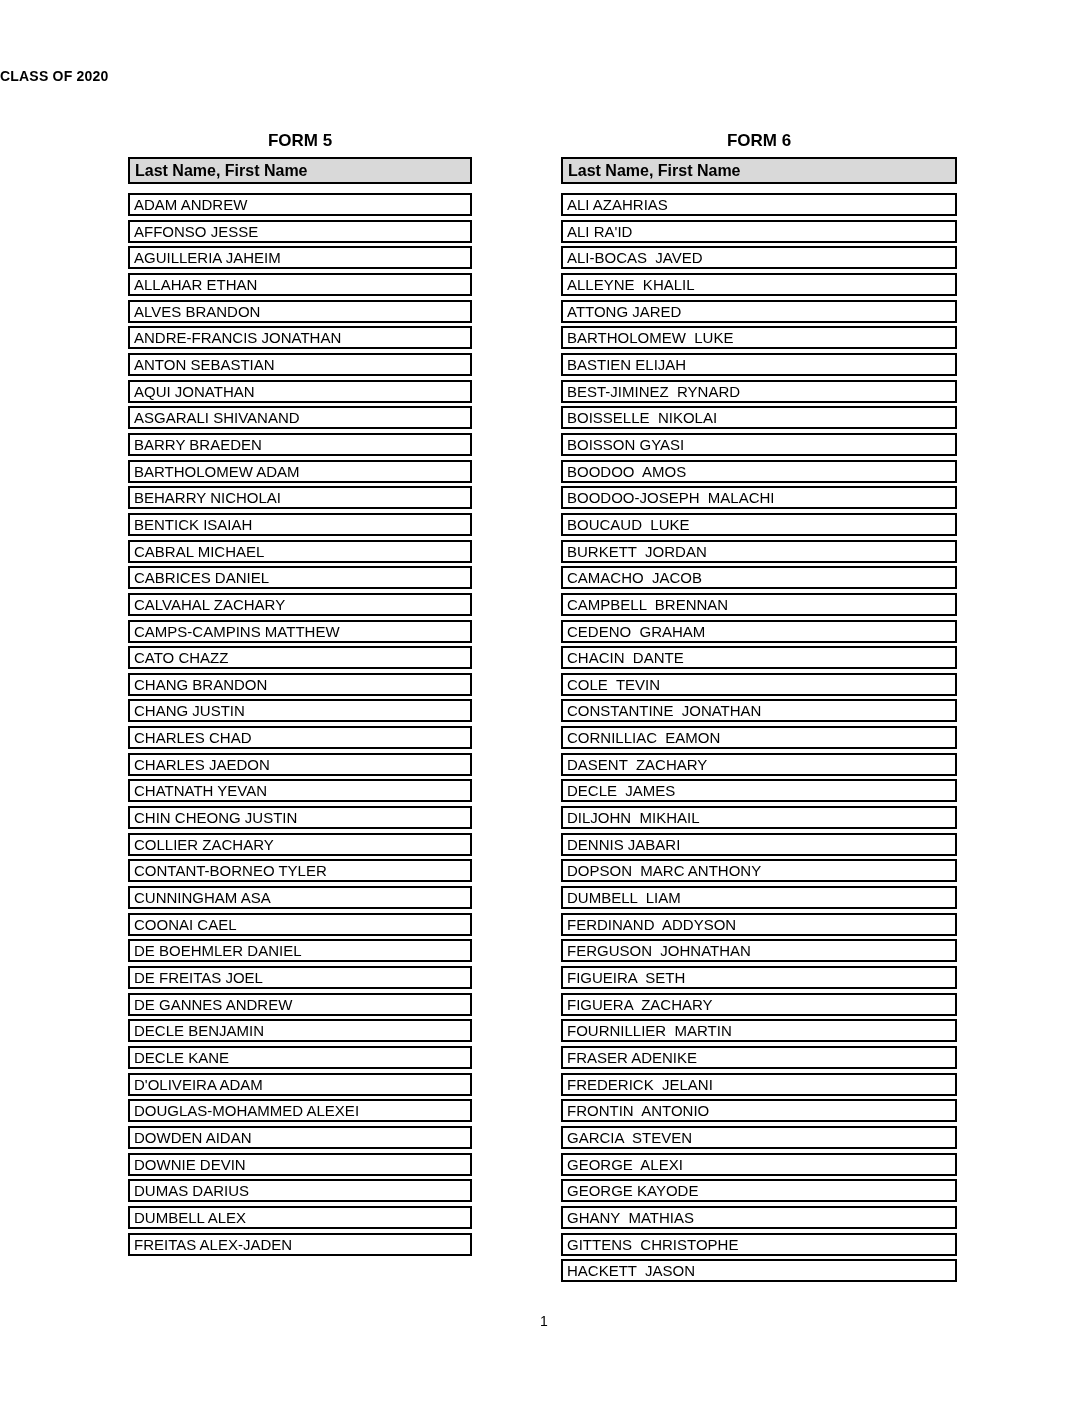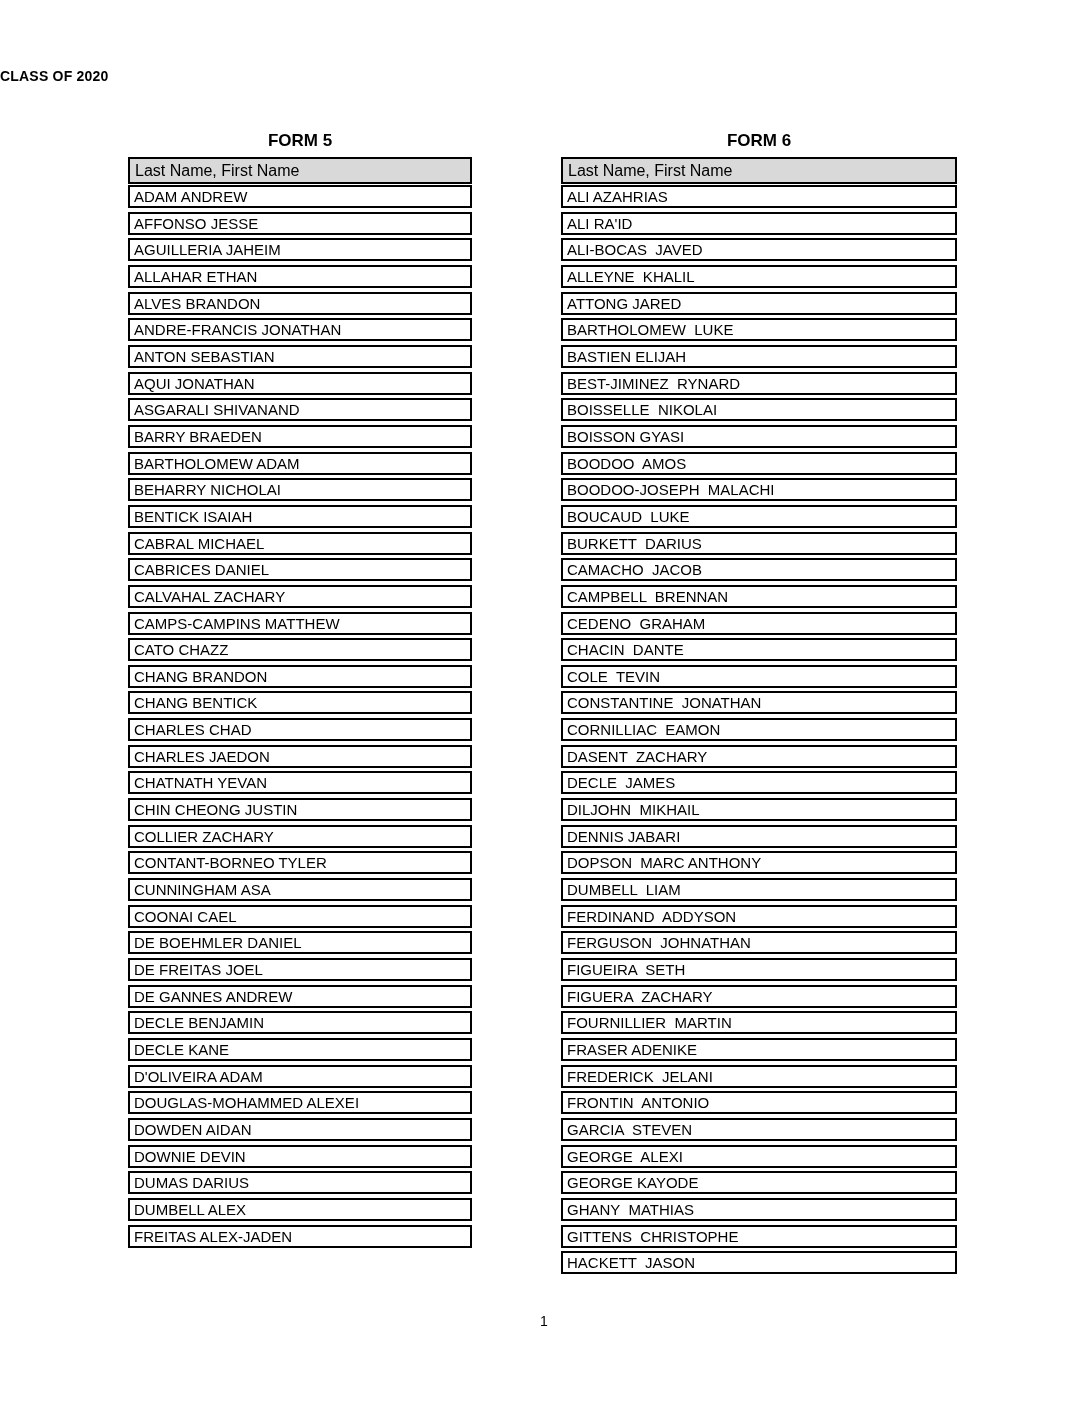--- a/index.html
+++ b/index.html
@@ -37,23 +37,24 @@
     margin-bottom: 5px;
   }
   .header-cell {
     box-sizing: border-box;
     height: 27px;
     border: 2px solid #000000;
     background: #d9d9d9;
     font-size: 16px;
     line-height: 23px;
     padding: 0 5px;
-    margin-bottom: 1px;
+    margin-bottom: 9px;
     white-space: pre;
     overflow: hidden;
+    font-weight: bold;
   }
   .row {
     box-sizing: border-box;
     height: 23px;
     border: 2px solid #000000;
     background: #ffffff;
     font-size: 15px;
     line-height: 19px;
     padding: 0 4px;
     margin-bottom: 3.66px;
@@ -92,21 +93,21 @@
         <div class="row">BARRY BRAEDEN</div>
         <div class="row">BARTHOLOMEW ADAM</div>
         <div class="row">BEHARRY NICHOLAI</div>
         <div class="row">BENTICK ISAIAH</div>
         <div class="row">CABRAL MICHAEL</div>
         <div class="row">CABRICES DANIEL</div>
         <div class="row">CALVAHAL ZACHARY</div>
         <div class="row">CAMPS-CAMPINS MATTHEW</div>
         <div class="row">CATO CHAZZ</div>
         <div class="row">CHANG BRANDON</div>
-        <div class="row">CHANG BENTICK</div>
+        <div class="row">CHANG JUSTIN</div>
         <div class="row">CHARLES CHAD</div>
         <div class="row">CHARLES JAEDON</div>
         <div class="row">CHATNATH YEVAN</div>
         <div class="row">CHIN CHEONG JUSTIN</div>
         <div class="row">COLLIER ZACHARY</div>
         <div class="row">CONTANT-BORNEO TYLER</div>
         <div class="row">CUNNINGHAM ASA</div>
         <div class="row">COONAI CAEL</div>
         <div class="row">DE BOEHMLER DANIEL</div>
         <div class="row">DE FREITAS JOEL</div>
@@ -133,21 +134,21 @@
         <div class="row">ALLEYNE  KHALIL</div>
         <div class="row">ATTONG JARED</div>
         <div class="row">BARTHOLOMEW  LUKE</div>
         <div class="row">BASTIEN ELIJAH</div>
         <div class="row">BEST-JIMINEZ  RYNARD</div>
         <div class="row">BOISSELLE  NIKOLAI</div>
         <div class="row">BOISSON GYASI</div>
         <div class="row">BOODOO  AMOS</div>
         <div class="row">BOODOO-JOSEPH  MALACHI</div>
         <div class="row">BOUCAUD  LUKE</div>
-        <div class="row">BURKETT  DARIUS</div>
+        <div class="row">BURKETT  JORDAN</div>
         <div class="row">CAMACHO  JACOB</div>
         <div class="row">CAMPBELL  BRENNAN</div>
         <div class="row">CEDENO  GRAHAM</div>
         <div class="row">CHACIN  DANTE</div>
         <div class="row">COLE  TEVIN</div>
         <div class="row">CONSTANTINE  JONATHAN</div>
         <div class="row">CORNILLIAC  EAMON</div>
         <div class="row">DASENT  ZACHARY</div>
         <div class="row">DECLE  JAMES</div>
         <div class="row">DILJOHN  MIKHAIL</div>

